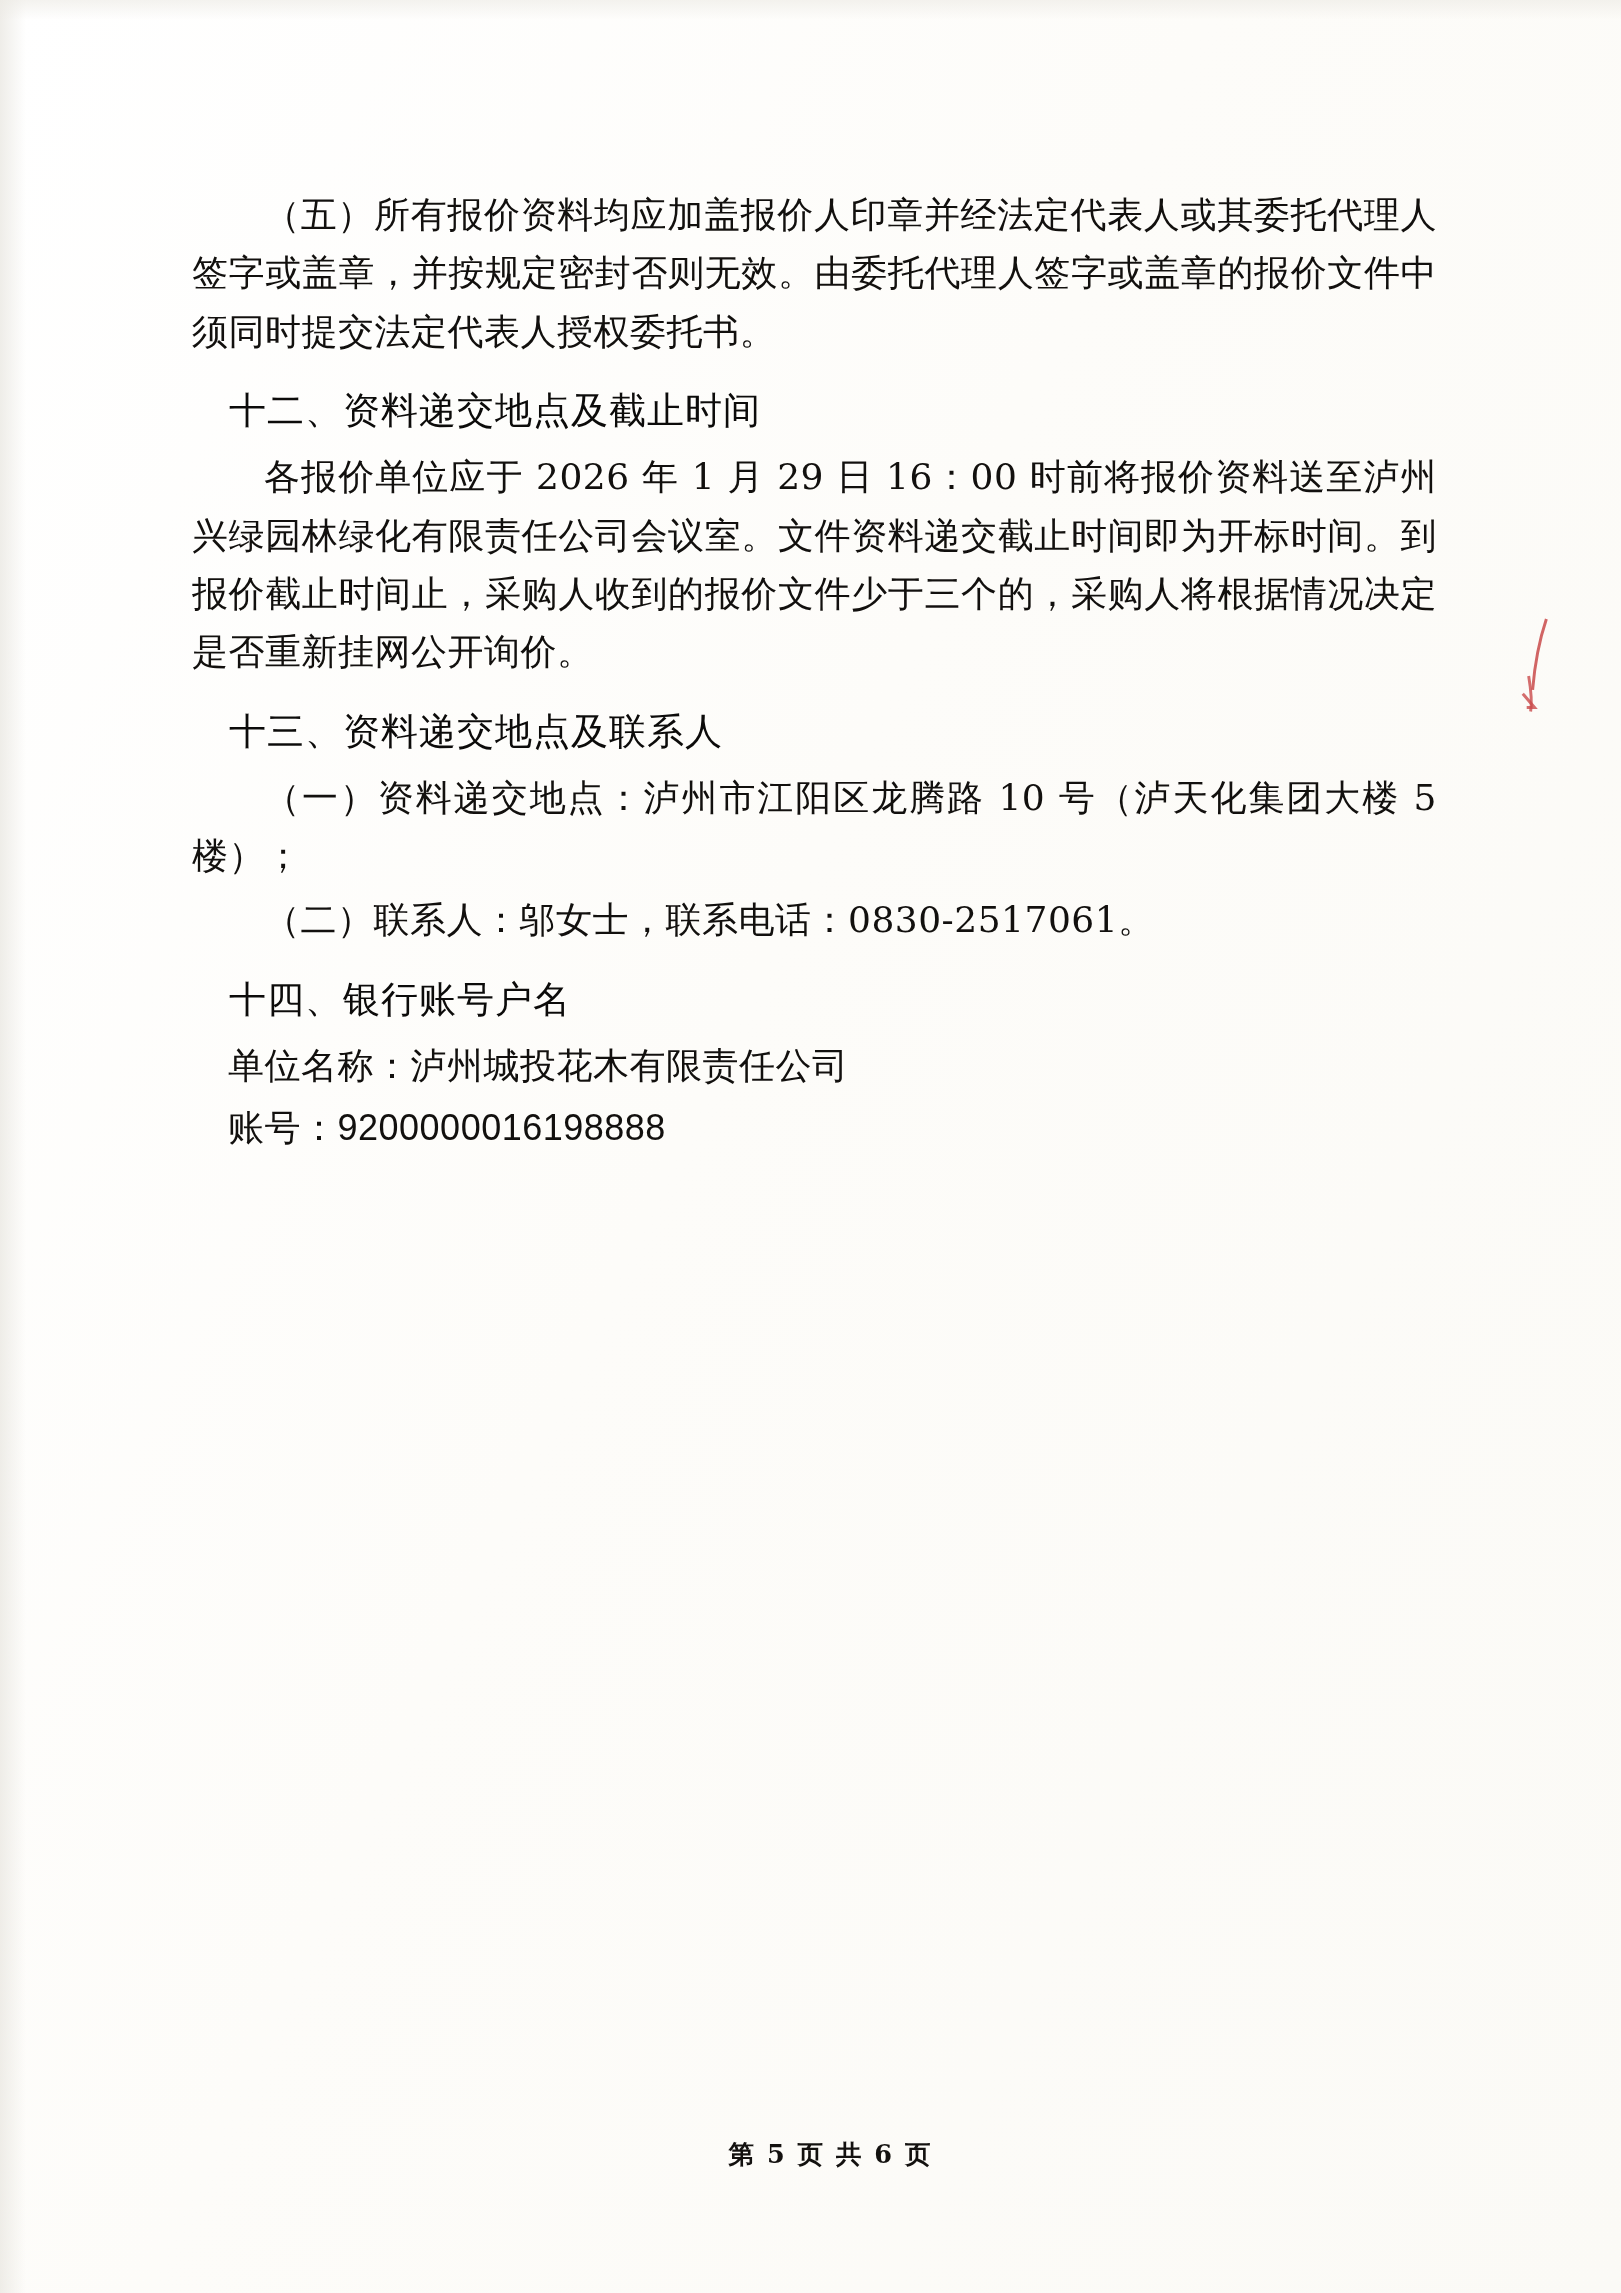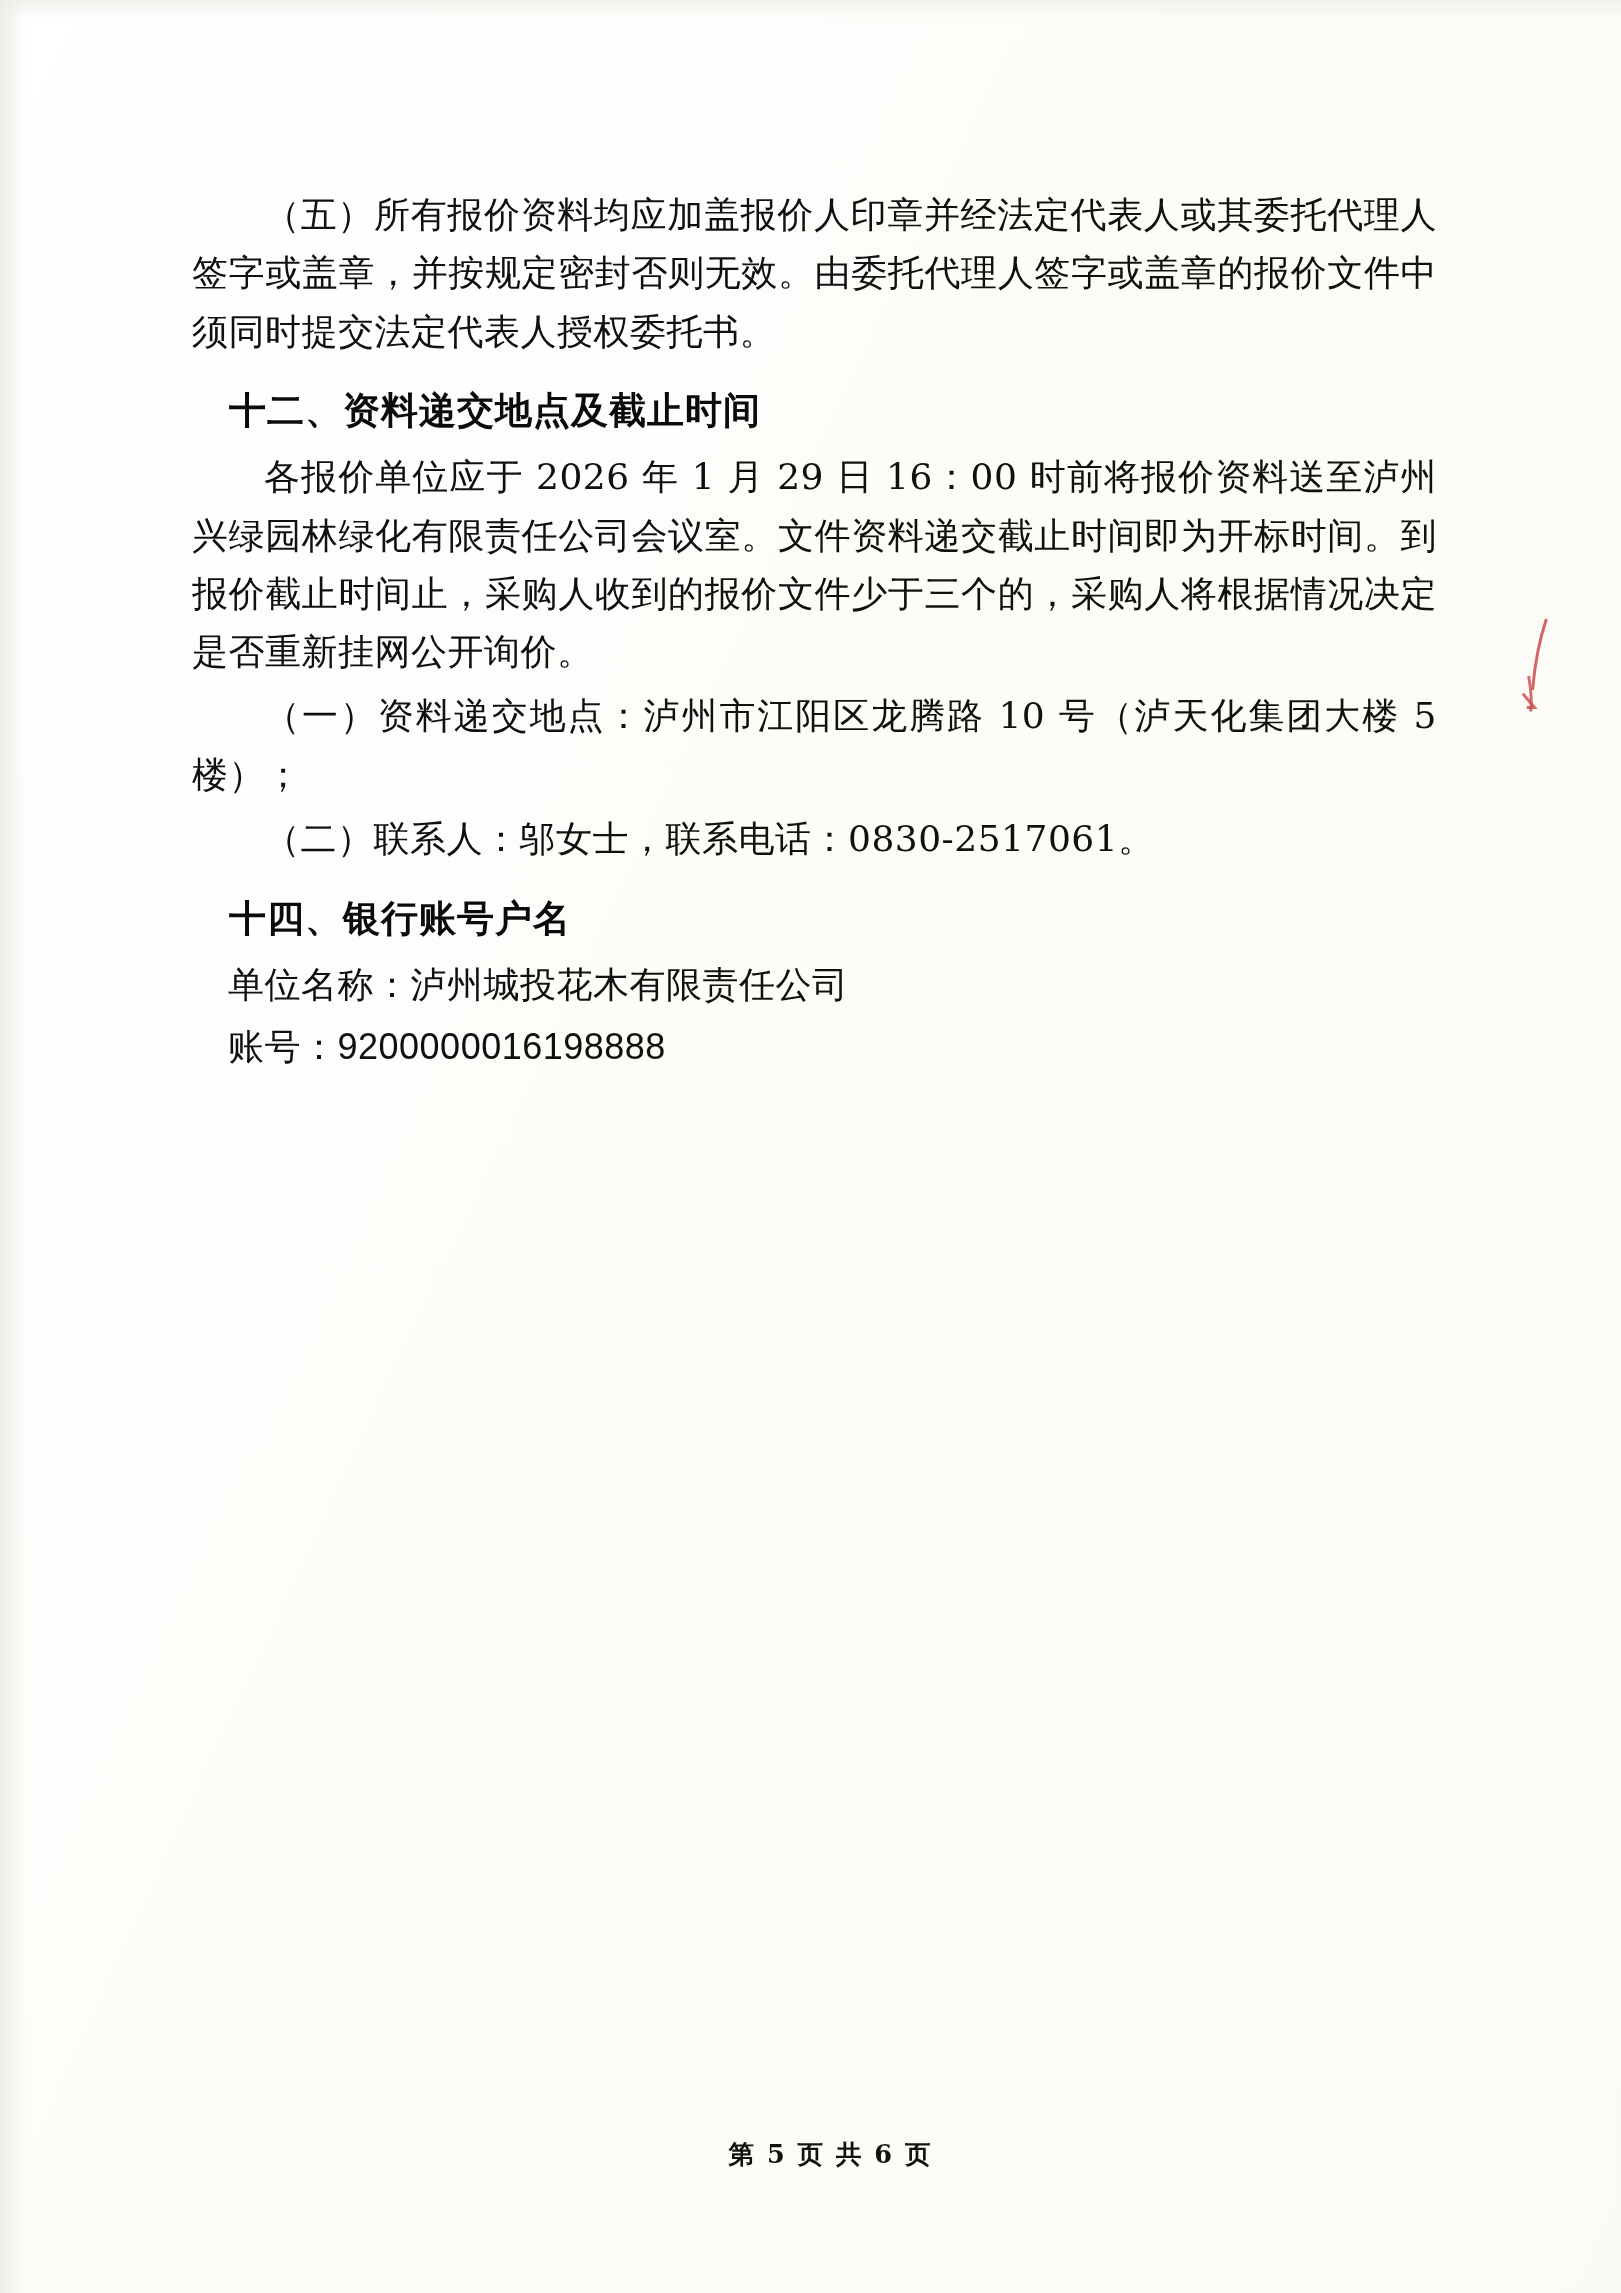--- a/index.html
+++ b/index.html
@@ -38,21 +38,21 @@
     text-justify: inter-ideograph;
     margin: 0 0 5.9px 0;
     letter-spacing: 0.5px;
   }
   .para.indent {
     text-indent: 2em;
   }
   .heading {
     font-family: "DejaVu Serif", serif;
     font-size: 37px;
-    font-weight: bold;
+    font-weight: normal;
     color: #0c0b0a;
     margin: 25.5px 0 11.8px 0;
     text-indent: 1em;
     letter-spacing: 1px;
   }
   .bank-line {
     font-family: Liberation Sans, sans-serif;
     font-size: 36px;
     line-height: 1.62;
     color: #12100e;
@@ -124,20 +124,21 @@
   <div class="content">
 
     <p class="para indent">（五）所有报价资料均应加盖报价人印章并经法定代表人或其委托代理人签字或盖章，并按规定密封否则无效。由委托代理人签字或盖章的报价文件中须同时提交法定代表人授权委托书。</p>
 
 
     <h2 class="heading">十二、资料递交地点及截止时间</h2>
 
     <p class="para indent">各报价单位应于 2026 年 1 月 29 日 16：00 时前将报价资料送至泸州兴绿园林绿化有限责任公司会议室。文件资料递交截止时间即为开标时间。到报价截止时间止，采购人收到的报价文件少于三个的，采购人将根据情况决定是否重新挂网公开询价。</p>
 
 
+    <h2 class="heading">十三、资料递交地点及联系人</h2>
 
     <p class="para indent">（一）资料递交地点：泸州市江阳区龙腾路 10 号（泸天化集团大楼 5 楼）；</p>
 
     <p class="para indent">（二）联系人：邬女士，联系电话：0830-2517061。</p>
 
     <h2 class="heading">十四、银行账号户名</h2>
 
     <p class="bank-line">单位名称：泸州城投花木有限责任公司</p>
     <p class="bank-line">账号：9200000016198888</p>
 

